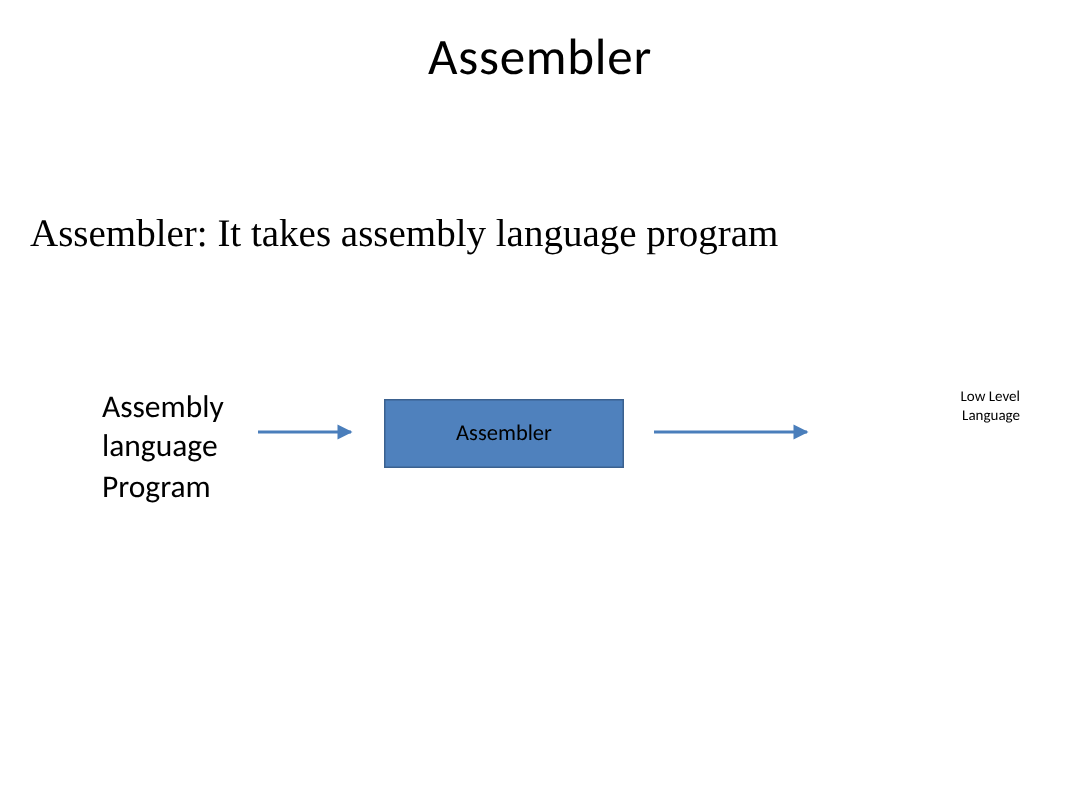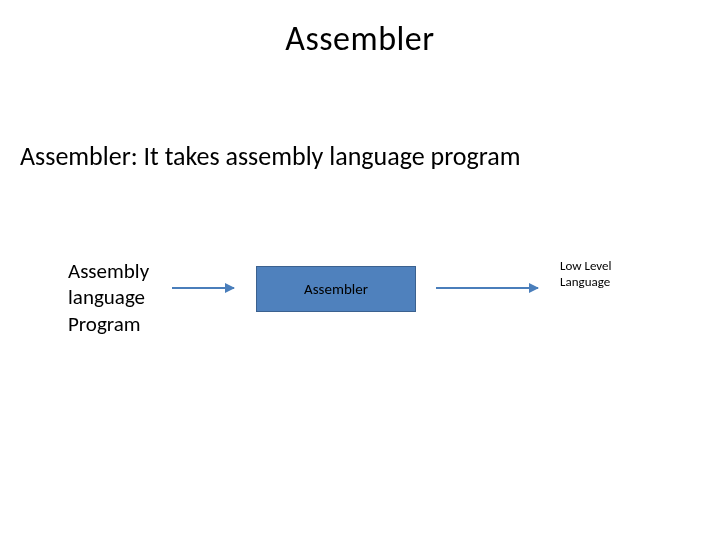--- a/index.html
+++ b/index.html
@@ -24,40 +24,42 @@
     letter-spacing: 0.5px;
   }
   .body-text {
     position: absolute;
     top: 140px;
     left: 20px;
     right: 20px;
     font-size: 26px;
     line-height: 1.25;
     font-weight: 400;
+    font-family: Liberation Serif, serif;
   }
   .body-text .indent {
     display: block;
     padding-left: 30px;
   }
   .flow-label-left {
     position: absolute;
     top: 258px;
     left: 68px;
     width: 110px;
     font-size: 21px;
     line-height: 1.25;
   }
   .flow-label-right {
     position: absolute;
     top: 258px;
     left: 560px;
     width: 120px;
-    font-size: 13px;
+    font-size: 10px;
     line-height: 1.25;
+    text-align: right;
   }
   .flow-box {
     position: absolute;
     top: 266px;
     left: 256px;
     width: 158px;
     height: 44px;
     background: #4f81bd;
     border: 1.5px solid #3b618f;
     color: #000;

